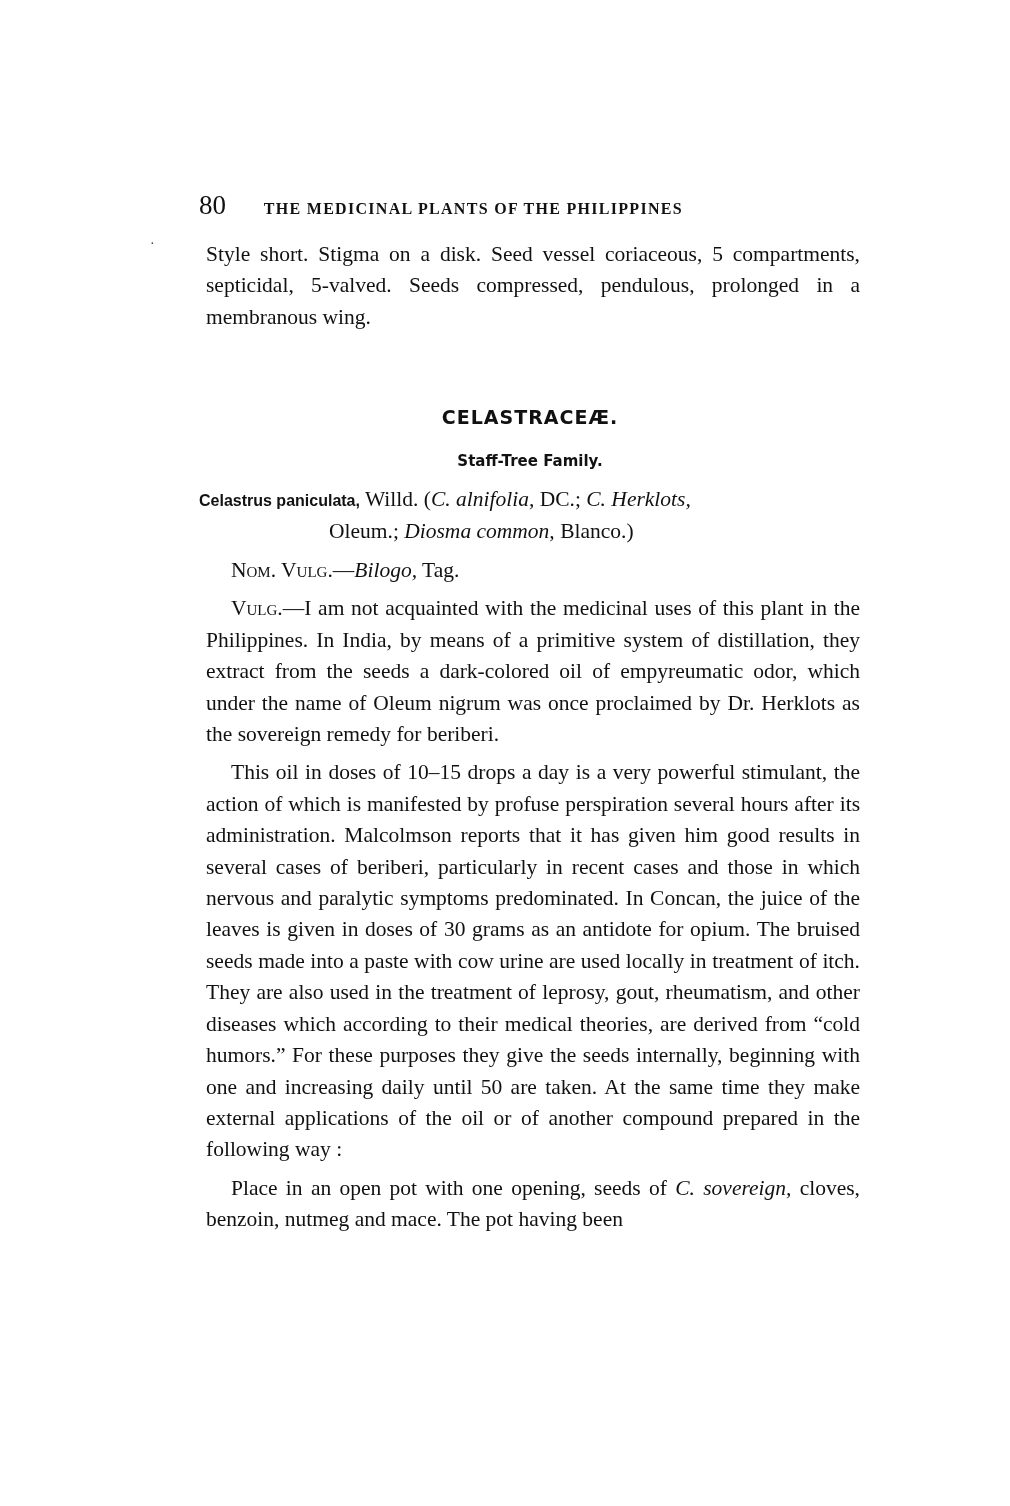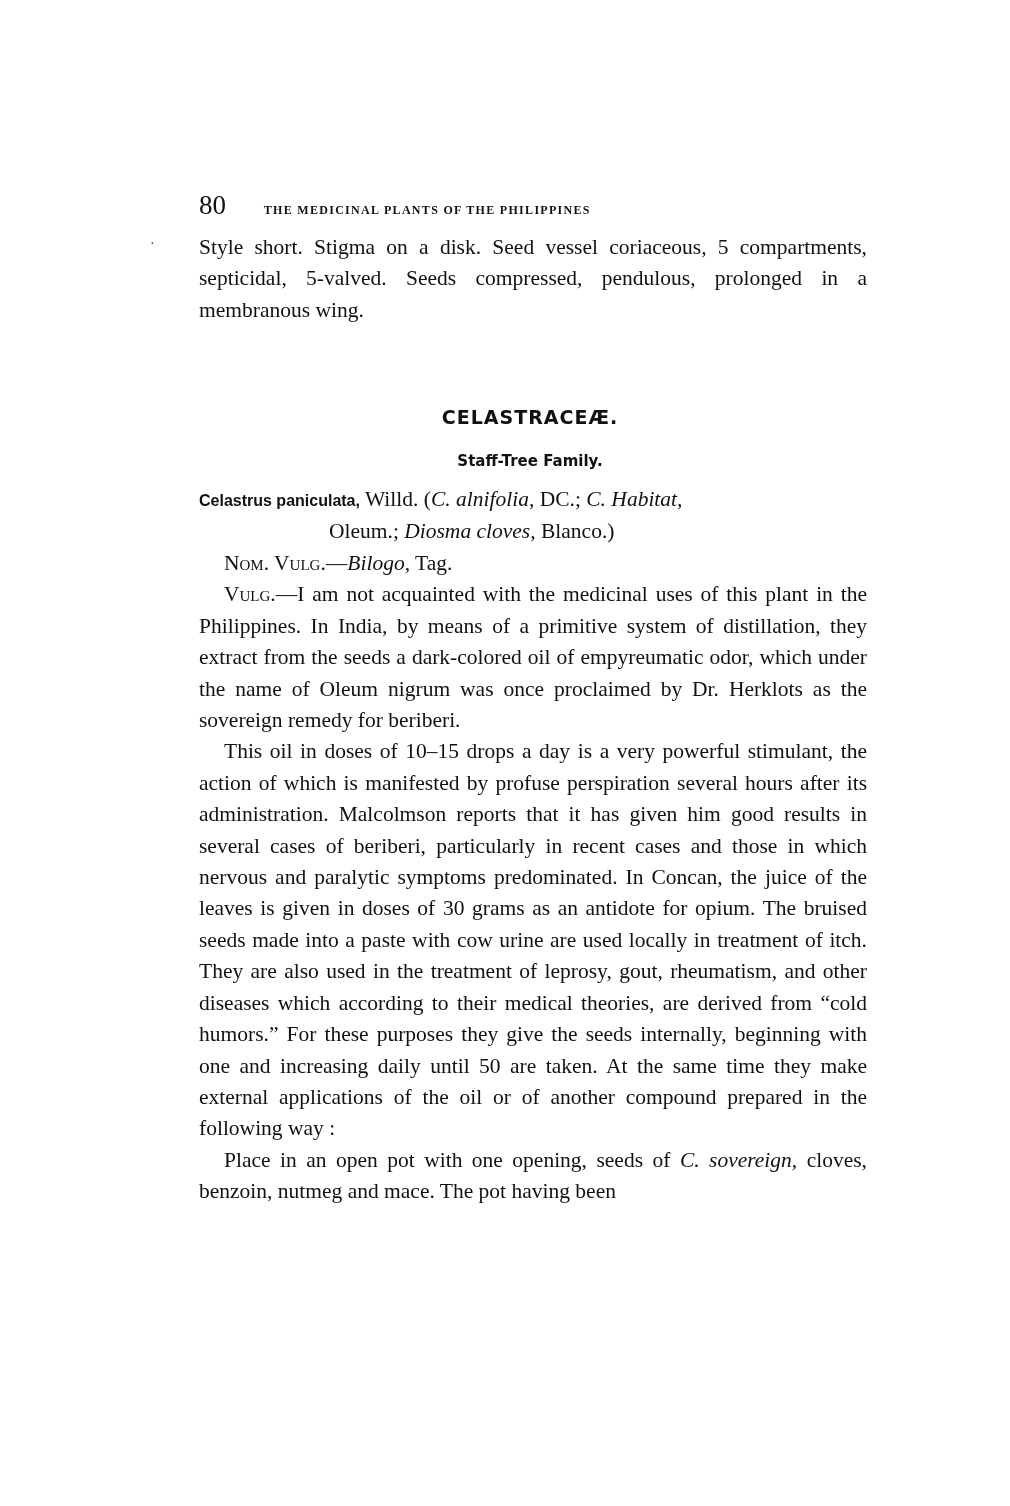--- a/index.html
+++ b/index.html
@@ -7,26 +7,26 @@
     width: 1010px; height: 1506px; position: relative; overflow: hidden;
     font-family: "Liberation Serif", "DejaVu Serif", serif;
     color: #111;
   }
   .page { position: absolute; left: 0; top: 0; width: 1010px; height: 1506px; }
   .running-head {
     position: absolute; left: 199px; top: 190px; width: 660px;
     font-size: 19px; white-space: nowrap;
   }
   .running-head .num { display: inline-block; width: 60px; font-size: 27px; }
-  .running-head .title { letter-spacing: 1.3px; font-size: 12px; font-weight: bold; }
+  .running-head .title { letter-spacing: 1.3px; font-size: 16px; font-weight: bold; }
   .text {
     position: absolute; left: 199px; width: 668px;
     font-size: 21.5px; line-height: 31.4px; text-align: justify;
   }
-  .text p { margin: 0; }
+  .text p { margin: 7px; }
   .indent { text-indent: 25px; }
   .sc { font-variant: small-caps; }
   .family {
     position: absolute; left: 0; width: 1010px; text-align: center;
     font-family: "DejaVu Sans", sans-serif; font-weight: bold;
   }
   .family-name { top: 406px; font-size: 19px; letter-spacing: 1px; left: 25px;}
   .family-common { top: 452px; font-size: 15px; left: 25px;}
   .species {
     position: absolute; left: 199px; width: 680px; top: 484px;
@@ -49,22 +49,22 @@
   </div>
 
   <div class="text" style="top:232px;">
     <p style="text-align-last:left;">Style short.  Stigma on a disk.  Seed vessel coriaceous, 5 compartments, septicidal, 5-valved.  Seeds compressed, pendulous, prolonged in a membranous wing.</p>
   </div>
 
   <div class="family family-name">CELASTRACEÆ.</div>
   <div class="family family-common">Staff-Tree Family.</div>
 
   <div class="species">
-    <span class="genus">Celastrus paniculata,</span><span> Willd.  (</span><i>C. alnifolia,</i><span> DC.;  </span><i>C. Habitat,</i>
-    <span class="line2"><span>Oleum.;  </span><i>Diosma cloves,</i><span> Blanco.)</span></span>
+    <span class="genus">Celastrus paniculata,</span><span> Willd.  (</span><i>C. alnifolia,</i><span> DC.;  </span><i>C. Herklots,</i>
+    <span class="line2"><span>Oleum.;  </span><i>Diosma common,</i><span> Blanco.)</span></span>
   </div>
 
   <div class="text" style="top:548px;">
     <p class="indent">
       <span class="sc">Nom. Vulg.</span><span>—</span><i>Bilogo,</i><span> Tag.</span>
     </p>
     <p class="indent">
       <span class="sc">Vulg.</span><span>—I am not acquainted with the medicinal uses of this plant in the Philippines.  In India, by means of a primitive system of distillation, they extract from the seeds a dark-colored oil of empyreumatic odor, which under the name of Oleum nigrum was once proclaimed by Dr. Herklots as the sovereign remedy for beriberi.</span>
     </p>
     <p class="indent">This oil in doses of 10–15 drops a day is a very powerful stimulant, the action of which is manifested by profuse perspiration several hours after its administration.  Malcolmson reports that it has given him good results in several cases of beriberi, particularly in recent cases and those in which nervous and paralytic symptoms predominated.  In Concan, the juice of the leaves is given in doses of 30 grams as an antidote for opium.  The bruised seeds made into a paste with cow urine are used locally in treatment of itch.  They are also used in the treatment of leprosy, gout, rheumatism, and other diseases which according to their medical theories, are derived from “cold humors.”  For these purposes they give the seeds internally, beginning with one and increasing daily until 50 are taken.  At the same time they make external applications of the oil or of another compound prepared in the following way :</p>

